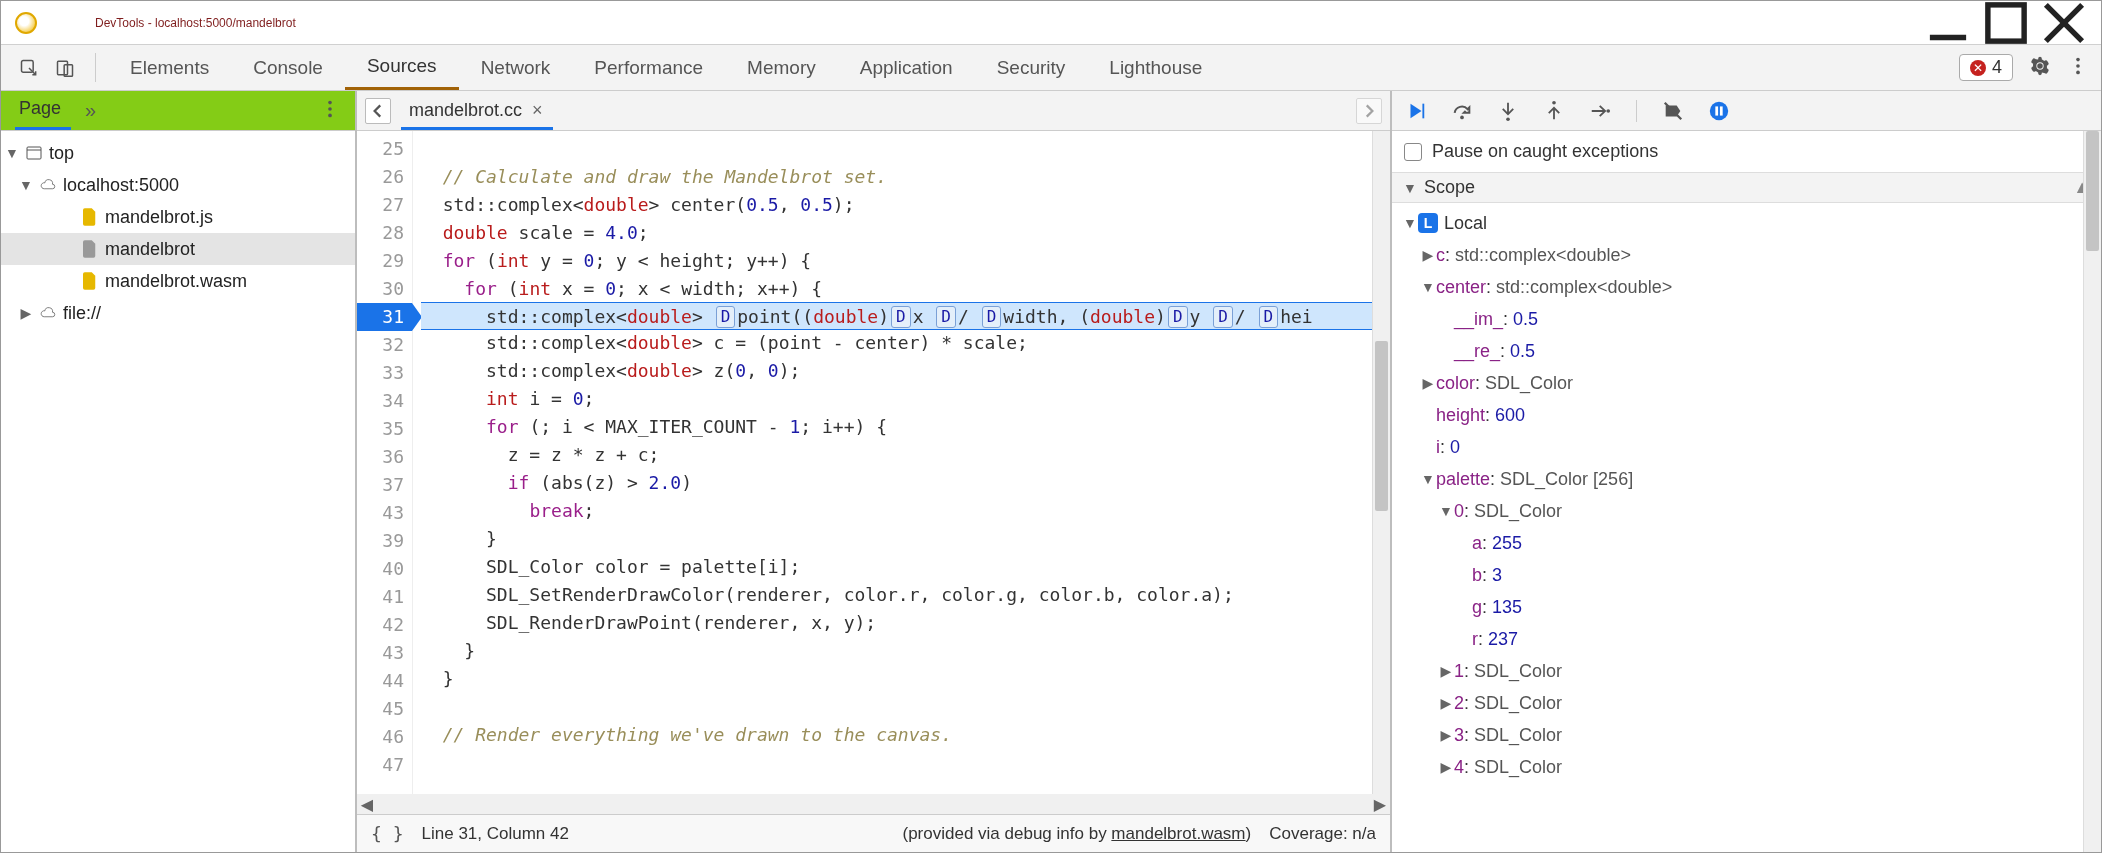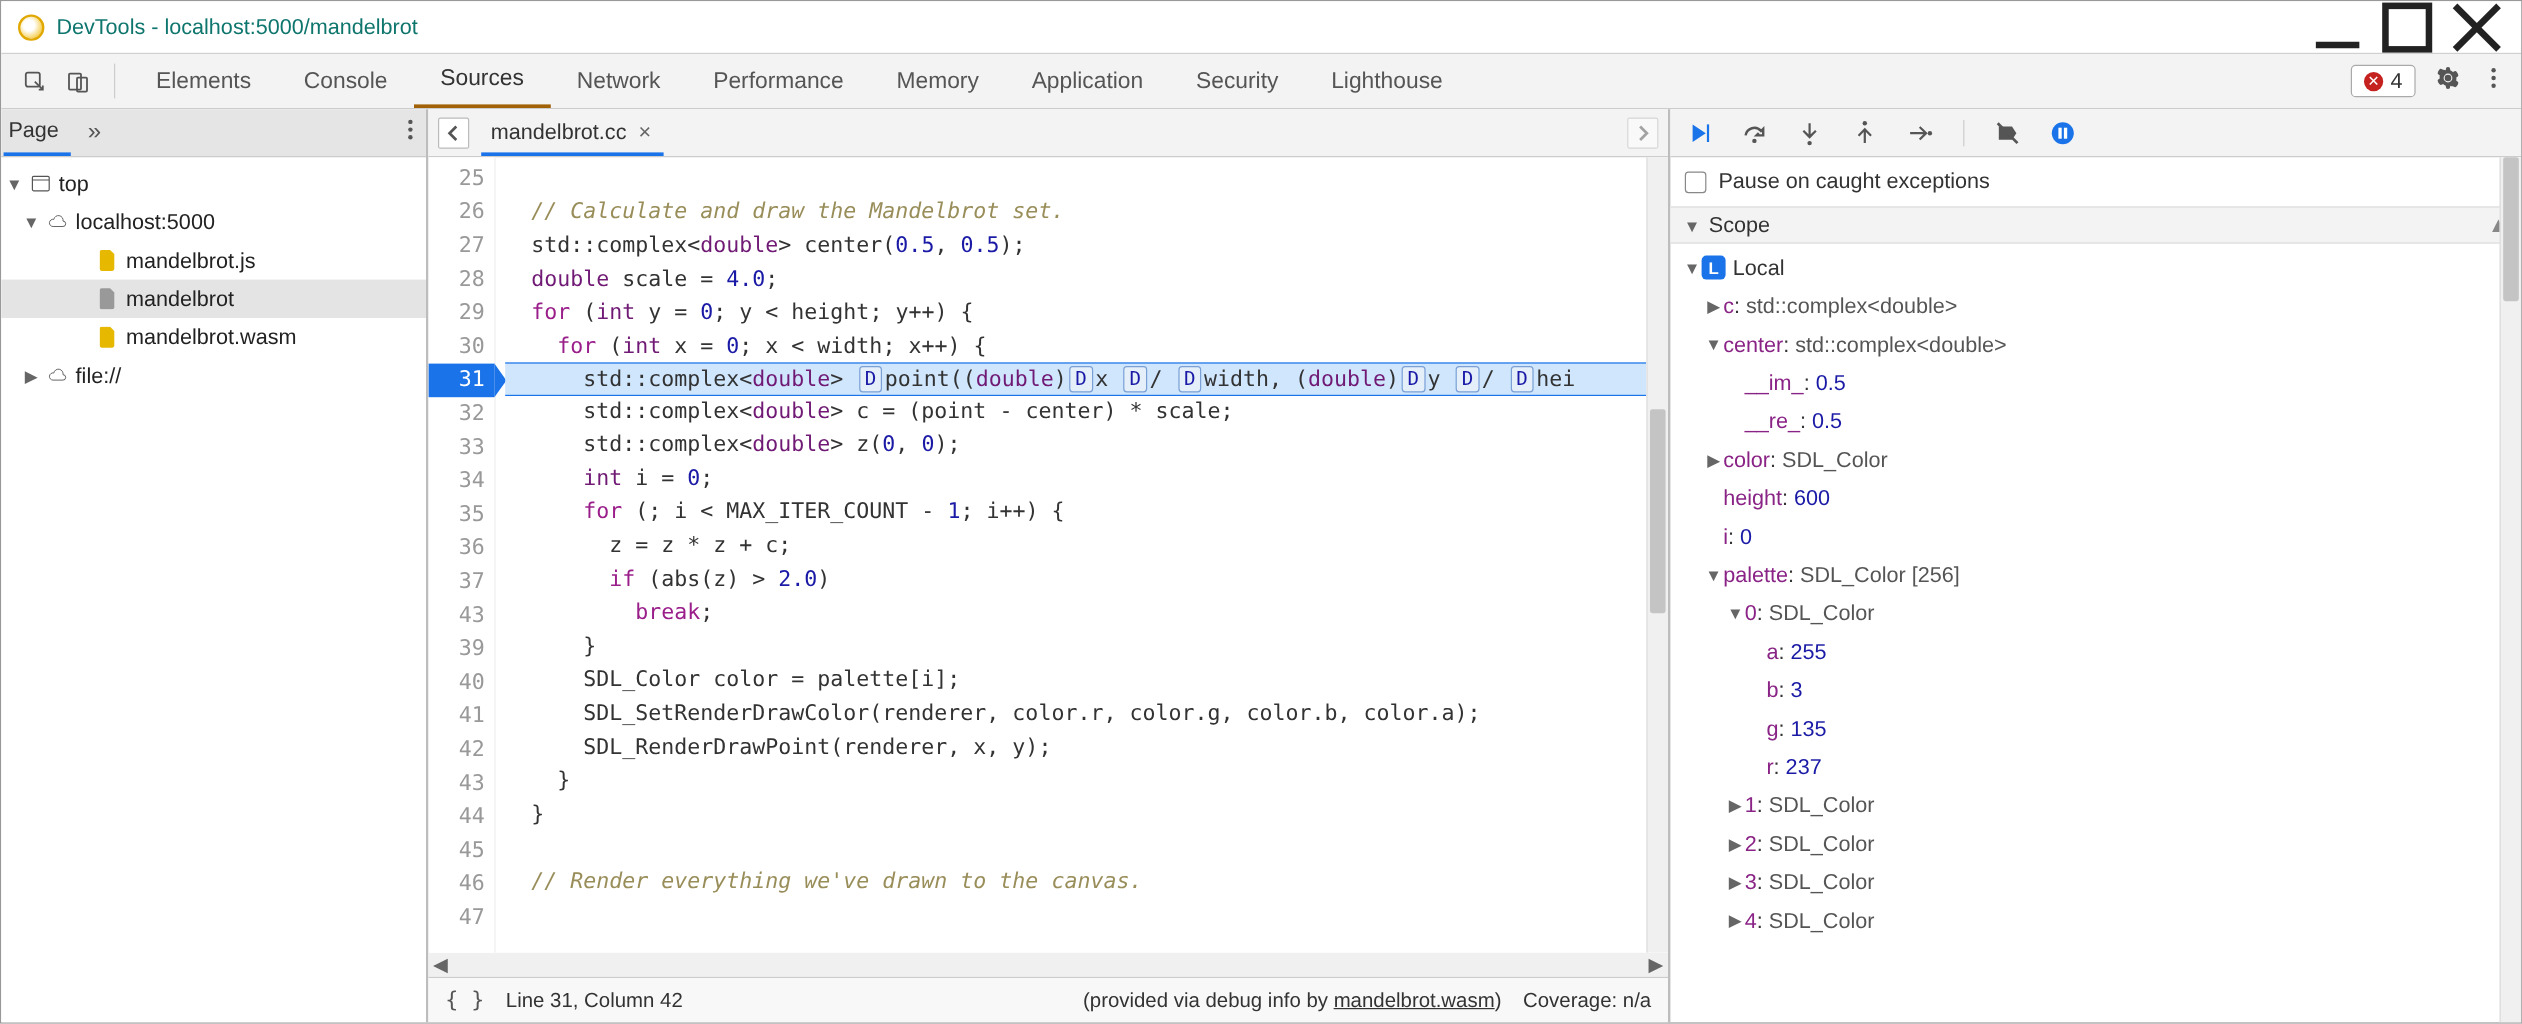--- a/index.html
+++ b/index.html
@@ -24,21 +24,21 @@
     padding: 0 8px;
     border-bottom: 1px solid #d0d0d0;
   }
   .titlebar .app-icon {
     width: 22px; height: 22px;
     border-radius: 50%;
     border: 2px solid #e0a800;
     margin: 0 10px 0 6px;
     background: radial-gradient(circle at 40% 40%, #fff 30%, #f6d365 70%);
   }
-  .titlebar .title { font-size: 18px; color: #0f766e; }
+  .titlebar .title { font-size: 12px; color: #7f1d1d; margin-left: 48px; }
   .titlebar .spacer { flex: 1; }
   .winbtn { width: 58px; height: 44px; display:flex; align-items:center; justify-content:center; font-size:18px; color:#222; }
   .winbtn svg { stroke:#222; stroke-width:1.5; fill:none; }
   
   .main-toolbar {
     height: 46px;
     background: #f3f3f3;
     border-bottom: 1px solid #ccc;
     display: flex;
     align-items: stretch;
@@ -67,24 +67,24 @@
   }
   
   .sidebar {
     width: 356px;
     border-right: 2px solid #bdbdbd;
     display:flex; flex-direction:column;
     background:#fff;
   }
   .side-top {
     height: 40px;
-    background:#e5e5e5;
+    background:#84cc16;
     border-bottom:1px solid #ccc;
     display:flex; align-items:center;
-    padding:0 2px;
+    padding:0 14px;
   }
   .side-tab-page {
     font-size:18px; color:#333;
     padding: 0 10px 8px 4px;
     border-bottom: 3px solid #1a73e8;
     align-self:flex-end;
   }
   .side-more { margin-left: 14px; font-size:20px; color:#555;}
   .side-top .spacer { flex:1;}
   .tree { padding: 6px 0; font-size:18px; color:#222; }
@@ -149,21 +149,21 @@
     border-left:10px solid #1a73e8;
   }
   .code-line { height:28px; }
   .code-line.current {
     background:#cfe6fd;
     border-top:1px solid #1a73e8;
     border-bottom:1px solid #1a73e8;
     margin:-1px 0;
   }
   .c-comment { color:#998e5a; font-style:italic;}
-  .c-type { color:#701a75;}
+  .c-type { color:#b91c1c;}
   .c-kw { color:#9a1f8a;}
   .c-num { color:#1a1aa6;}
   .dbg-chip {
     display:inline-block;
     border:1px solid #7aa0d6;
     background:#e4effa;
     border-radius:3px;
     padding:0 4px;
     margin: 0 2px;
     color:#1a1aa6;

